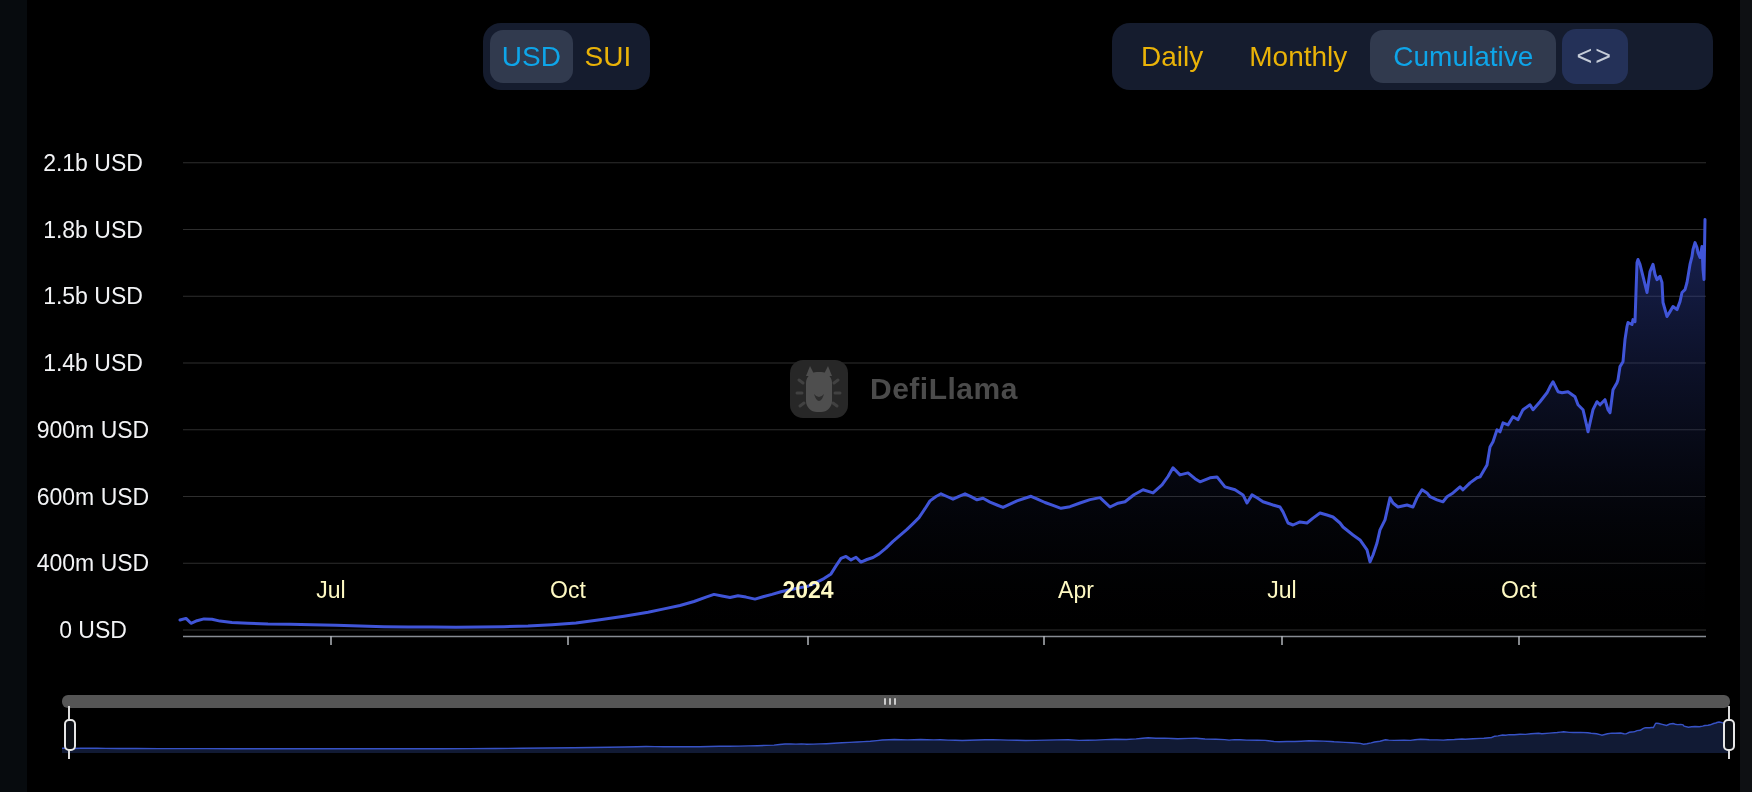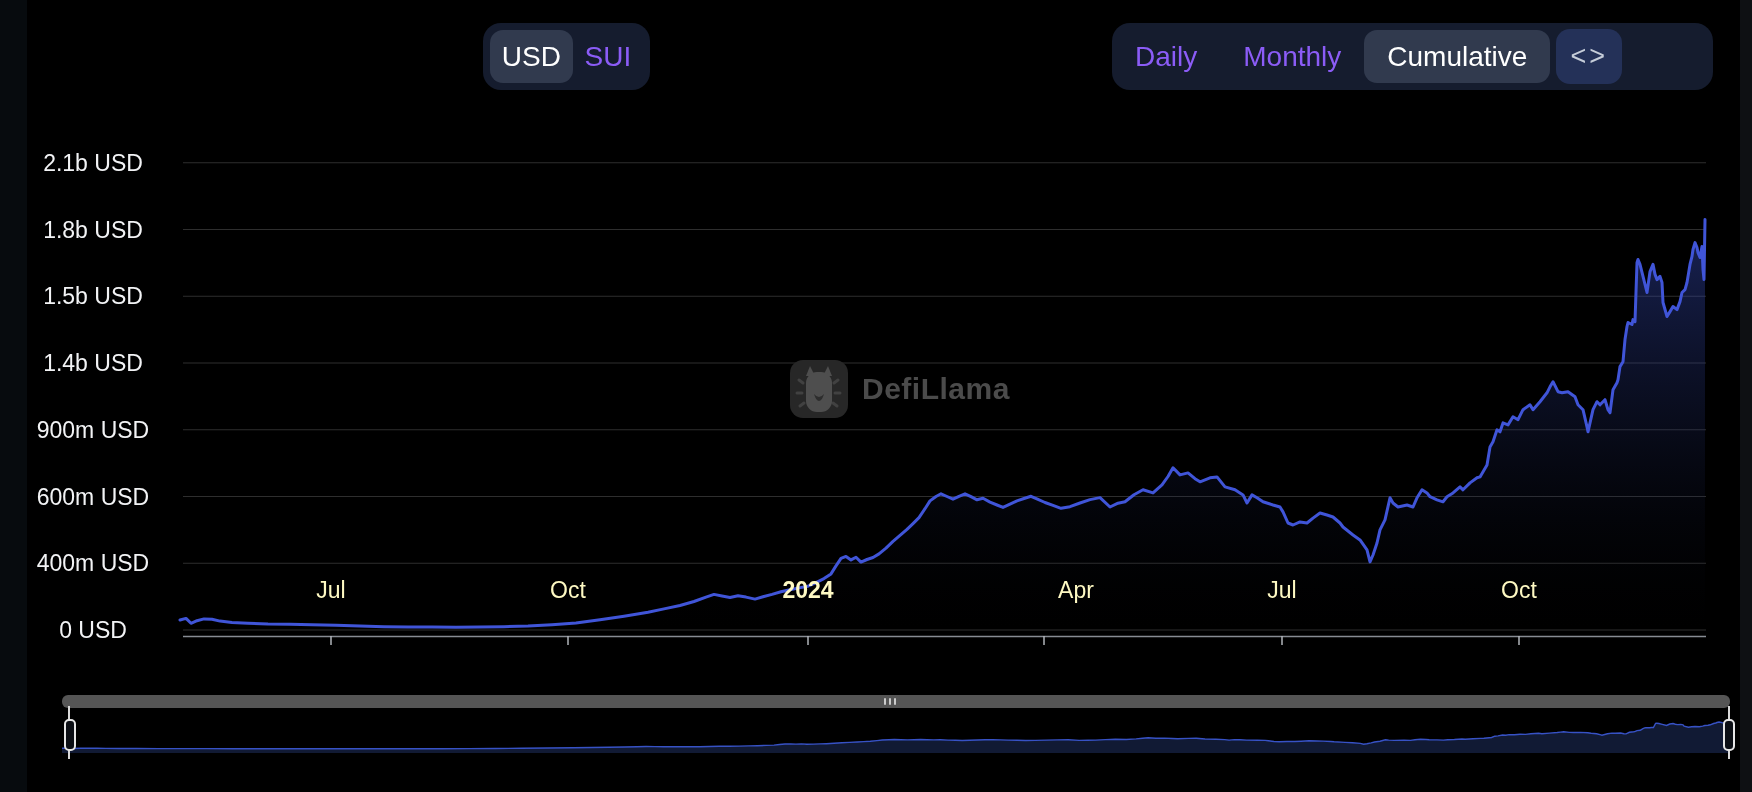--- a/index.html
+++ b/index.html
@@ -6,40 +6,40 @@
   body{width:1752px;height:792px;position:relative;overflow:hidden;
        font-family:"Liberation Sans",sans-serif;-webkit-font-smoothing:antialiased;}
   .edge-strip{position:absolute;top:0;height:792px;}
   #left-strip{left:0;width:27px;background:#070b0e;}
   #right-strip{left:1740px;width:12px;background:#0e1013;}
 
   
   .pill{position:absolute;top:23px;height:67px;background:#151c2e;border-radius:18px;
         display:flex;align-items:center;box-sizing:border-box;}
   #currency-toggle{left:483px;width:167px;padding:0 7px;justify-content:space-between;}
-  #period-toggle{left:1112px;width:601px;padding:0 8px 0 0;}
-  .seg{color:#8b5cf6;font-size:28px;line-height:53px;text-align:center;border-radius:13px;
+  #period-toggle{left:1112px;width:601px;padding:0 8px 0 6px;}
+  .seg{color:#eab308;font-size:28px;line-height:53px;text-align:center;border-radius:13px;
        cursor:pointer;white-space:nowrap;}
-  .seg.sel{background:#313a4e;color:#ffffff;}
+  .seg.sel{background:#313a4e;color:#0ea5e9;}
   #currency-toggle .seg{flex:1 1 auto;height:53px;}
   #period-toggle .seg{padding:0 23px;height:53px;}
   #embed-btn{margin-left:6px;width:66px;height:55px;background:#243158;border-radius:14px;
        color:#c6cdd9;font-size:27px;display:flex;align-items:center;justify-content:center;
        letter-spacing:3px;cursor:pointer;}
 
   
   .ylab{position:absolute;width:150px;right:auto;text-align:center;color:#f2f3f5;
         font-size:23px;line-height:26px;}
   .xlab{position:absolute;color:#fef9c3;font-size:23px;line-height:26px;transform:translateX(-50%);
         top:577px;white-space:nowrap;}
   .xlab.bold{font-weight:700;}
 
   
   #watermark{position:absolute;left:790px;top:360px;display:flex;align-items:center;gap:14px;}
-  #watermark-text{color:#4b4b4b;font-size:30px;font-weight:700;letter-spacing:.5px;}
+  #watermark-text{color:#4b4b4b;font-size:30px;font-weight:700;letter-spacing:.5px;margin-left:8px;}
 
   svg.layer{position:absolute;left:0;top:0;}
 
   
   #brush-bar{position:absolute;left:62px;top:695px;width:1668px;height:13px;background:#555;
              border-radius:6px;cursor:grab;}
   #brush-grip{position:absolute;left:822px;top:3px;display:flex;gap:3px;}
   #brush-grip span{display:block;width:2px;height:7px;background:#cbcbcb;border-radius:1px;}
   .brush-handle-line{position:absolute;top:706px;width:2px;height:53px;background:#d9d9d9;}
   .brush-handle{position:absolute;top:719px;width:12px;height:32px;background:#0b0e14;

